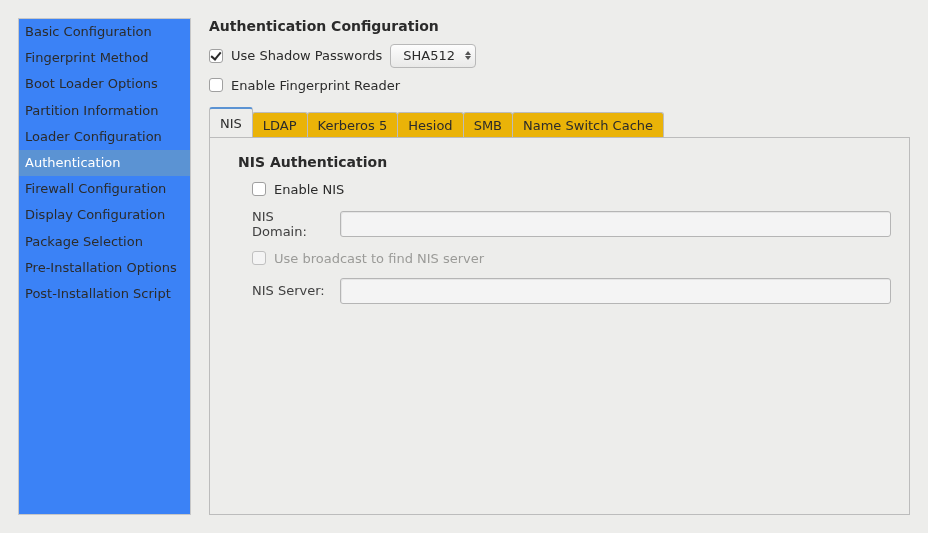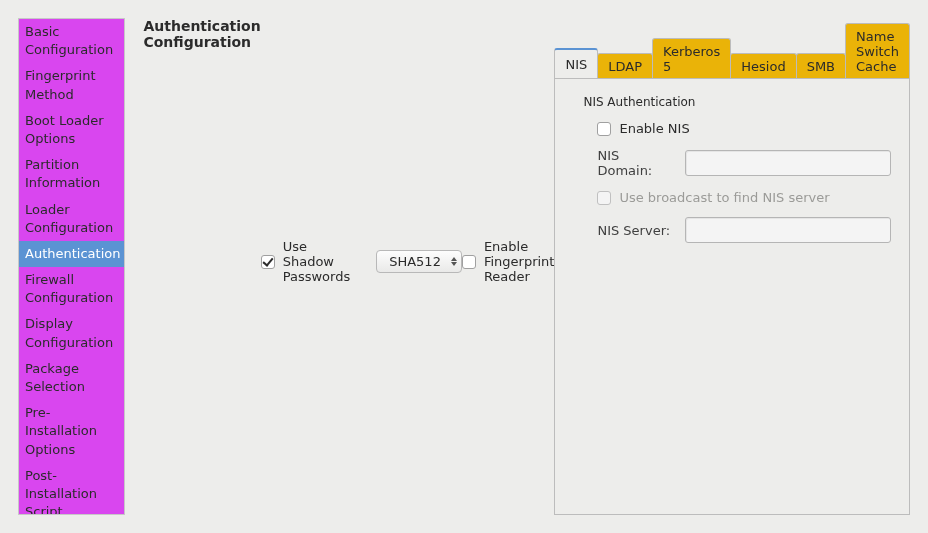--- a/index.html
+++ b/index.html
@@ -17,40 +17,41 @@
     display: flex;
     width: 100%;
     height: 100%;
     box-sizing: border-box;
     padding: 18px 18px 18px 18px;
     gap: 18px;
   }
   
   .sidebar {
     width: 173px;
-    background: #d946ef;
+    background: #3b82f6;
     border: 1px solid #c7c7c7;
     box-sizing: border-box;
     overflow: hidden;
   }
   .sidebar-item {
     padding: 4px 6px 4px 6px;
     line-height: 1.4;
     color: #2b2b2b;
     cursor: default;
   }
   .sidebar-item.selected {
     background: #5b93d3;
     color: #ffffff;
   }
 
   
   .main {
     flex: 1;
     display: flex;
+    flex-direction: column;
   }
   .panel-title {
     font-weight: bold;
     font-size: 14px;
     margin-bottom: 10px;
   }
   .row {
     display: flex;
     align-items: center;
     gap: 8px;
@@ -88,21 +89,20 @@
   }
 
   .combo {
     display: inline-flex;
     align-items: center;
     border: 1px solid #b8b8b8;
     border-radius: 4px;
     background: linear-gradient(#fdfdfd, #e9e9e8);
     padding: 3px 4px 3px 12px;
     gap: 10px;
-    margin-left: 18px;
   }
   .combo .value {
     line-height: 1.2;
   }
   .combo .spin {
     display: flex;
     flex-direction: column;
     gap: 1px;
   }
   .combo .spin .tri {
@@ -150,22 +150,22 @@
   .tab-page {
     flex: 1;
     border: 1px solid #bcbcbc;
     background: #ededeb;
     padding: 16px 18px 18px 28px;
     box-sizing: border-box;
     position: relative;
   }
 
   .section-title {
-    font-weight: normal;
-    font-size: 12px;
+    font-weight: bold;
+    font-size: 14px;
     margin-bottom: 12px;
   }
 
   .subrow {
     display: flex;
     align-items: center;
     gap: 8px;
     margin-bottom: 12px;
     margin-left: 14px;
   }

